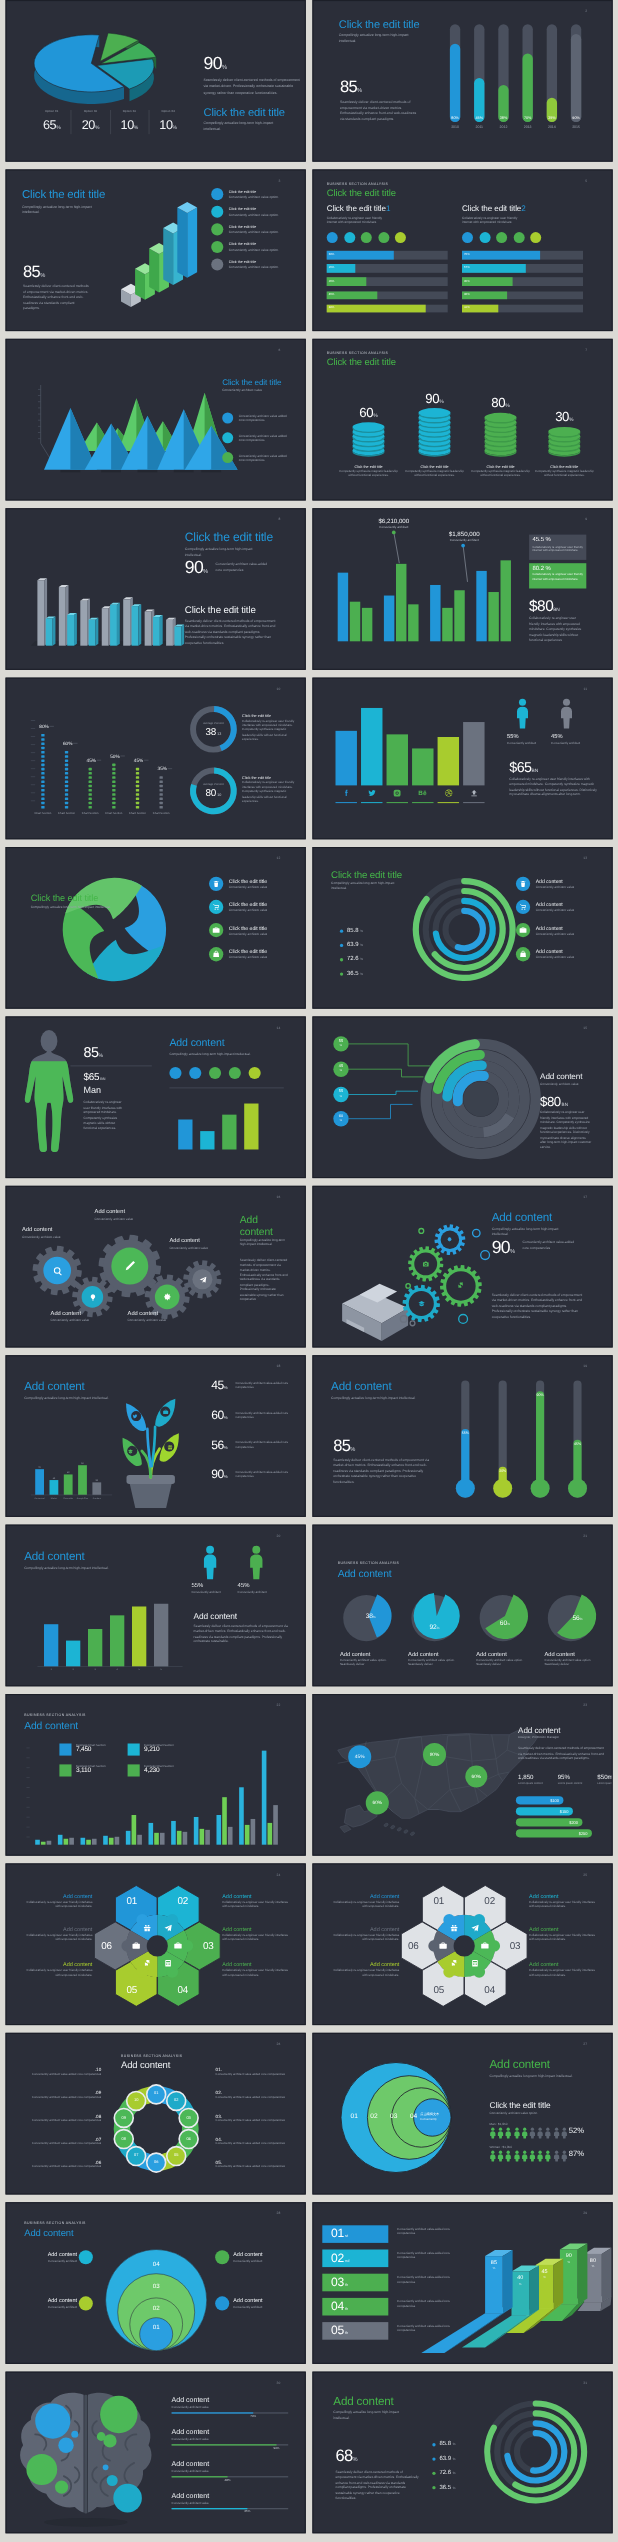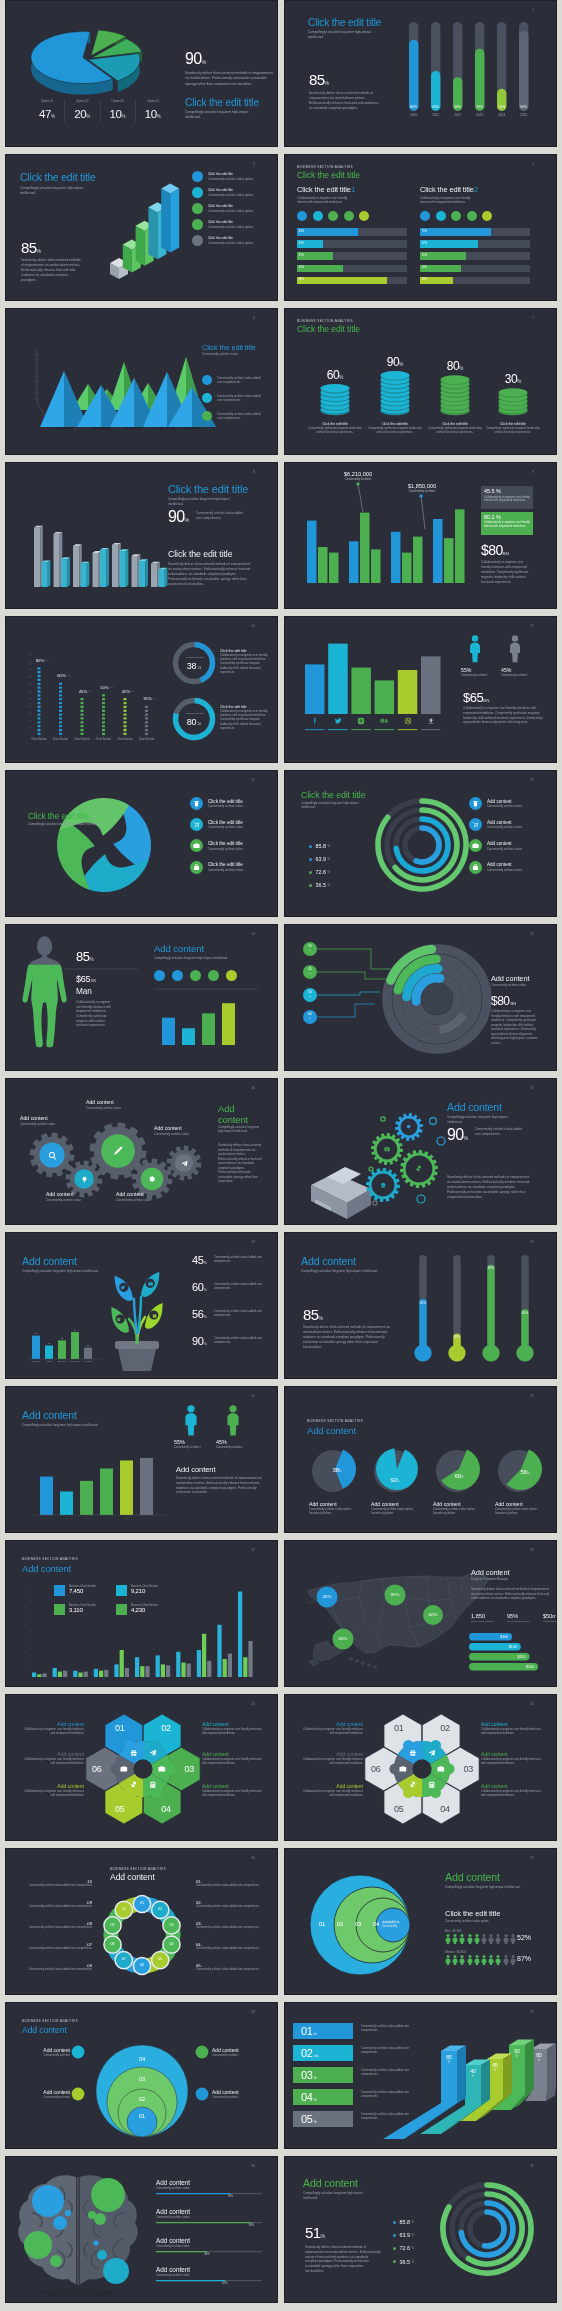--- a/index.html
+++ b/index.html
@@ -25,21 +25,21 @@
         <path d="M120.39 37.77A52 26 0 0 1 135.98 50.96L135.98 61.96A52 26 0 0 0 120.39 48.77Z" fill="#23663a"></path>
         <path d="M92.24 29.05A52 26 0 0 1 119.99 35.57L119.99 46.57A52 26 0 0 0 92.24 40.05Z" fill="#2c6e38"></path>
         <path d="M77.00 56.60L106.72 77.94A52 26 0 1 1 84.24 30.85Z" fill="#2196d8" stroke="#20242d" stroke-width="0.5"></path>
         <path d="M82.00 58.60L132.58 52.56A52 26 0 0 1 111.72 79.94Z" fill="#1c9bb5" stroke="#20242d" stroke-width="0.5"></path>
         <path d="M85.40 57.00L120.39 37.77A52 26 0 0 1 135.98 50.96Z" fill="#3fae5a" stroke="#20242d" stroke-width="0.5"></path>
         <path d="M85.00 54.80L92.24 29.05A52 26 0 0 1 119.99 35.57Z" fill="#4caf50" stroke="#20242d" stroke-width="0.5"></path>
       </svg>
       <div style="position:absolute;left:24px;top:99px;width:140px;display:flex;">
         <div style="width:35px;text-align:center;position:relative;">
           <div style="font-size:2.6px;color:#9ba2ae;letter-spacing:.1px;">Option 01</div>
-          <div style="margin-top:1px;"><span style="font-size:11.5px;color:#f2f4f7;letter-spacing:-.4px;">47</span><span style="font-size:4.6px;color:#cfd4dc;">%</span></div>
+          <div style="margin-top:1px;"><span style="font-size:11.5px;color:#f2f4f7;letter-spacing:-.4px;">65</span><span style="font-size:4.6px;color:#cfd4dc;">%</span></div>
         </div>
         <div style="width:35px;text-align:center;position:relative;border-left:0.5px solid #3c404b;">
           <div style="font-size:2.6px;color:#9ba2ae;letter-spacing:.1px;">Option 02</div>
           <div style="margin-top:1px;"><span style="font-size:11.5px;color:#f2f4f7;letter-spacing:-.4px;">20</span><span style="font-size:4.6px;color:#cfd4dc;">%</span></div>
         </div>
         <div style="width:35px;text-align:center;position:relative;border-left:0.5px solid #3c404b;">
           <div style="font-size:2.6px;color:#9ba2ae;letter-spacing:.1px;">Option 03</div>
           <div style="margin-top:1px;"><span style="font-size:11.5px;color:#f2f4f7;letter-spacing:-.4px;">10</span><span style="font-size:4.6px;color:#cfd4dc;">%</span></div>
         </div>
         <div style="width:35px;text-align:center;position:relative;border-left:0.5px solid #3c404b;">
@@ -1937,21 +1937,21 @@
       <div style="position:absolute;left:150px;top:88px;font-size:2.7px;color:#9aa1ad;">Conveniently architect value</div>
       <div style="position:absolute;left:188.88px;top:96px;width:24px;text-align:center;font-size:2.7px;color:#c3c9d1;">48%</div>
       <div style="position:absolute;left:150px;top:109px;font-size:6.4px;color:#eef1f4;">Add content</div>
       <div style="position:absolute;left:150px;top:117px;font-size:2.7px;color:#9aa1ad;">Conveniently architect value</div>
       <div style="position:absolute;left:206.9px;top:125px;width:24px;text-align:center;font-size:2.7px;color:#c3c9d1;">65%</div>
     </div>
     <div class="slide">
       <div class="pnum">31</div>
       <div style="position:absolute;left:18px;top:20px;font-size:10.6px;color:#45b649;letter-spacing:-.15px;">Add content</div>
       <div style="position:absolute;left:18px;top:34px;width:72px;font-size:3.0px;color:#9aa1ad;line-height:1.5;">Compellingly actualize long-term high-impact intellectual.</div>
-      <div style="position:absolute;left:20px;top:68px;line-height:15px;font-size:15px;"><span style="font-size:15px;color:#fff;letter-spacing:-.6px;">51</span><span style="font-size:5.2px;color:#d7dbe2;">%</span></div>
+      <div style="position:absolute;left:20px;top:68px;line-height:15px;font-size:15px;"><span style="font-size:15px;color:#fff;letter-spacing:-.6px;">68</span><span style="font-size:5.2px;color:#d7dbe2;">%</span></div>
       <div style="position:absolute;left:20px;top:88px;width:76px;font-size:3.0px;color:#9aa1ad;line-height:1.6;">Seamlessly deliver client-centered methods of empowerment via market-driven metrics. Enthusiastically enhance front-end web-readiness via standards compliant paradigms. Professionally orchestrate sustainable synergy rather than cooperative functionalities.</div>
       <svg viewBox="0 0 273 146" width="273" height="146" style="position:absolute;left:0;top:0">
         <circle cx="202" cy="72" r="44" fill="none" stroke="#383e4a" stroke-width="5.6"></circle>
         <circle cx="202" cy="72" r="35" fill="none" stroke="#383e4a" stroke-width="5.6"></circle>
         <circle cx="202" cy="72" r="26" fill="none" stroke="#383e4a" stroke-width="5.6"></circle>
         <circle cx="202" cy="72" r="17" fill="none" stroke="#383e4a" stroke-width="5.6"></circle>
         <path d="M202.00 28.00A44 44 0 1 1 163.89 50.00" fill="none" stroke="#64c96e" stroke-width="5.6" stroke-linecap="round"></path>
         <path d="M202.00 37.00A35 35 0 1 1 183.45 101.68" fill="none" stroke="#64c96e" stroke-width="5.6" stroke-linecap="round"></path>
         <path d="M202.00 46.00A26 26 0 1 1 176.25 75.62" fill="none" stroke="#2a9fe0" stroke-width="5.6" stroke-linecap="round"></path>
         <path d="M202.00 55.00A17 17 0 1 1 199.63 88.83" fill="none" stroke="#2a9fe0" stroke-width="5.6" stroke-linecap="round"></path>

